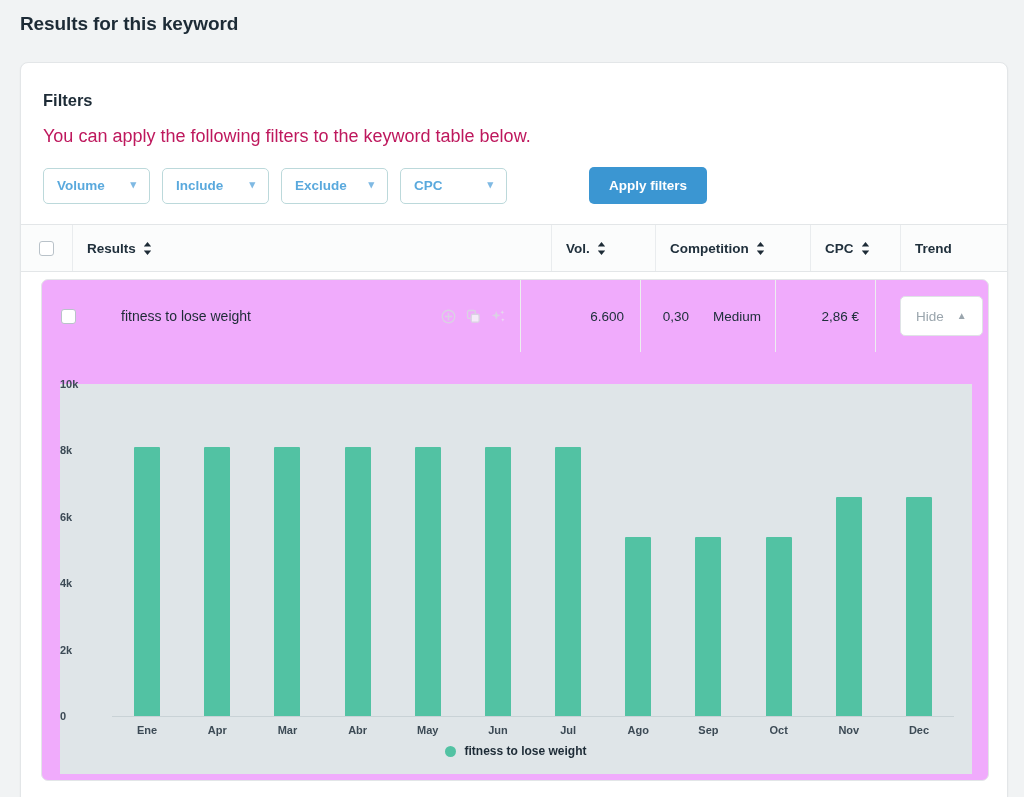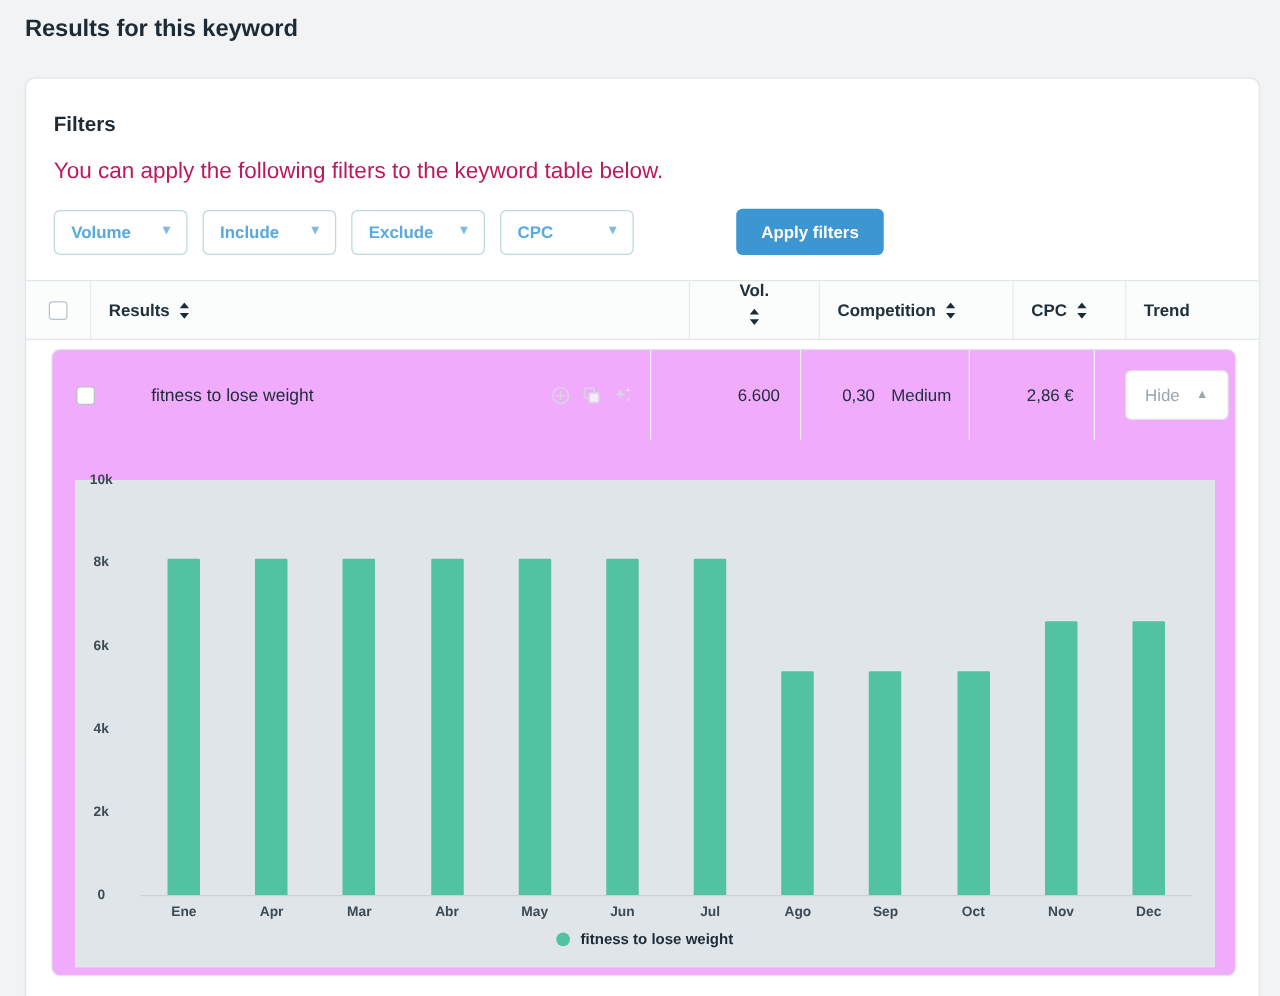--- a/index.html
+++ b/index.html
@@ -116,21 +116,21 @@
     font-size: 13.5px;
     font-weight: bold;
     color: #20303c;
     border-right: 1px solid #e9ecee;
     padding: 0 14px;
     gap: 7px;
     white-space: nowrap;
   }
   .th.cb { width: 52px; justify-content: center; padding: 0; }
   .th.keywords { width: 479px; }
-  .th.vol { width: 104px; justify-content: flex-start; flex-direction: column; }
+  .th.vol { width: 104px; justify-content: flex-start; }
   .th.comp { width: 155px; }
   .th.cpc { width: 90px; }
   .th.trend { flex: 1; border-right: none; }
 
   .checkbox {
     width: 15px; height: 15px;
     border: 1px solid #b9c2c9;
     border-radius: 3px;
     background: #fff;
     cursor: pointer;
@@ -178,21 +178,21 @@
   }
   .td.kw .kw-text { font-size: 14px; color: #1d2b36; }
   .row-icons { display: flex; align-items: center; gap: 10px; }
   .row-icons svg { display: block; opacity: 0.82; }
 
   .td.vol { width: 120px; justify-content: flex-end; padding-right: 16px; }
   .td.comp {
     width: 135px;
     justify-content: flex-end;
     padding-right: 14px;
-    gap: 13px;
+    gap: 24px;
   }
   .td.cpc { width: 100px; justify-content: flex-end; padding-right: 16px; }
   .td.trend { flex: 1; border-right: none; justify-content: flex-start; padding-left: 24px; }
 
   .hide-btn {
     display: inline-flex;
     align-items: center;
     gap: 13px;
     height: 40px;
     padding: 0 15px;
@@ -216,21 +216,21 @@
   }
   .plot {
     position: absolute;
     left: 0; top: 0;
     width: 912px; height: 332px;
   }
   .ytick {
     position: absolute;
     left: 0;
     width: 42px;
-    text-align: center;
+    text-align: left;
     font-size: 11px;
     font-weight: bold;
     color: #3c4a55;
     transform: translateY(-50%);
   }
   .bars {
     position: absolute;
     left: 52px;
     right: 18px;
     top: 0;

